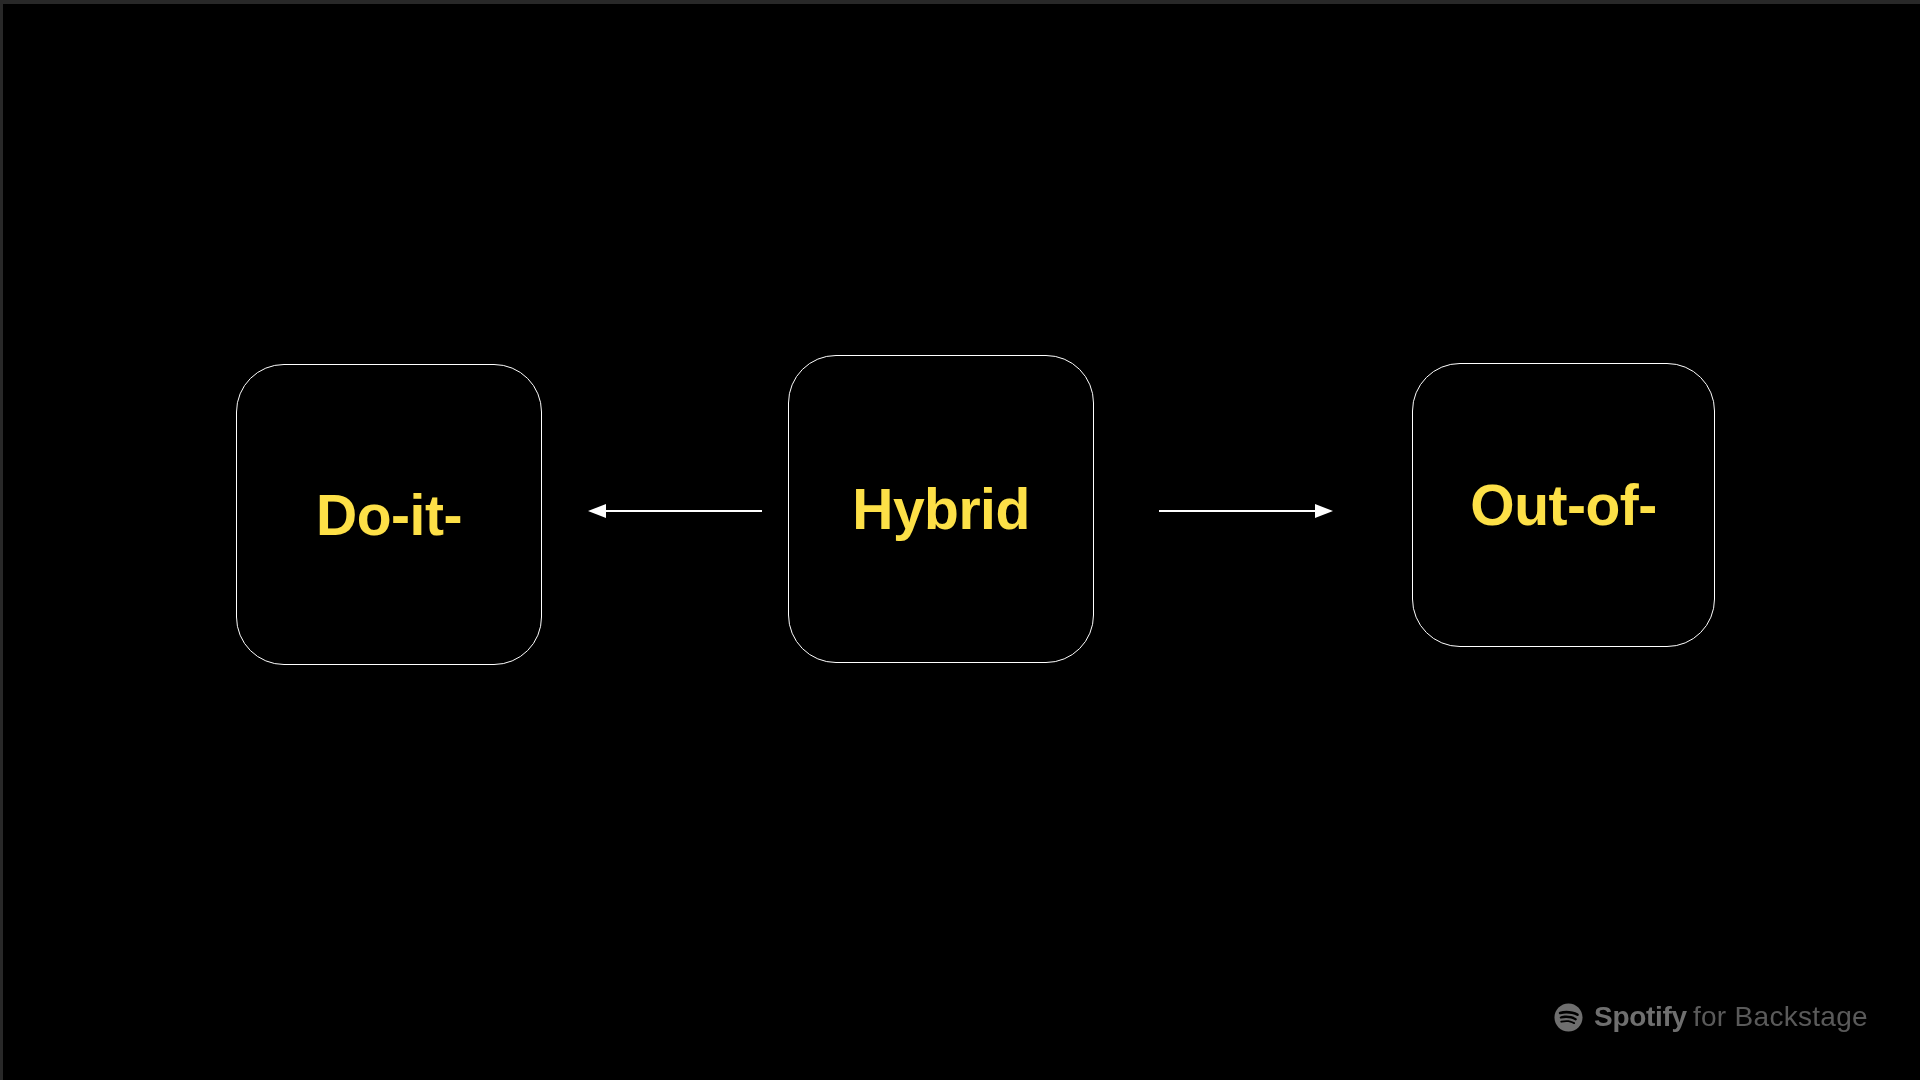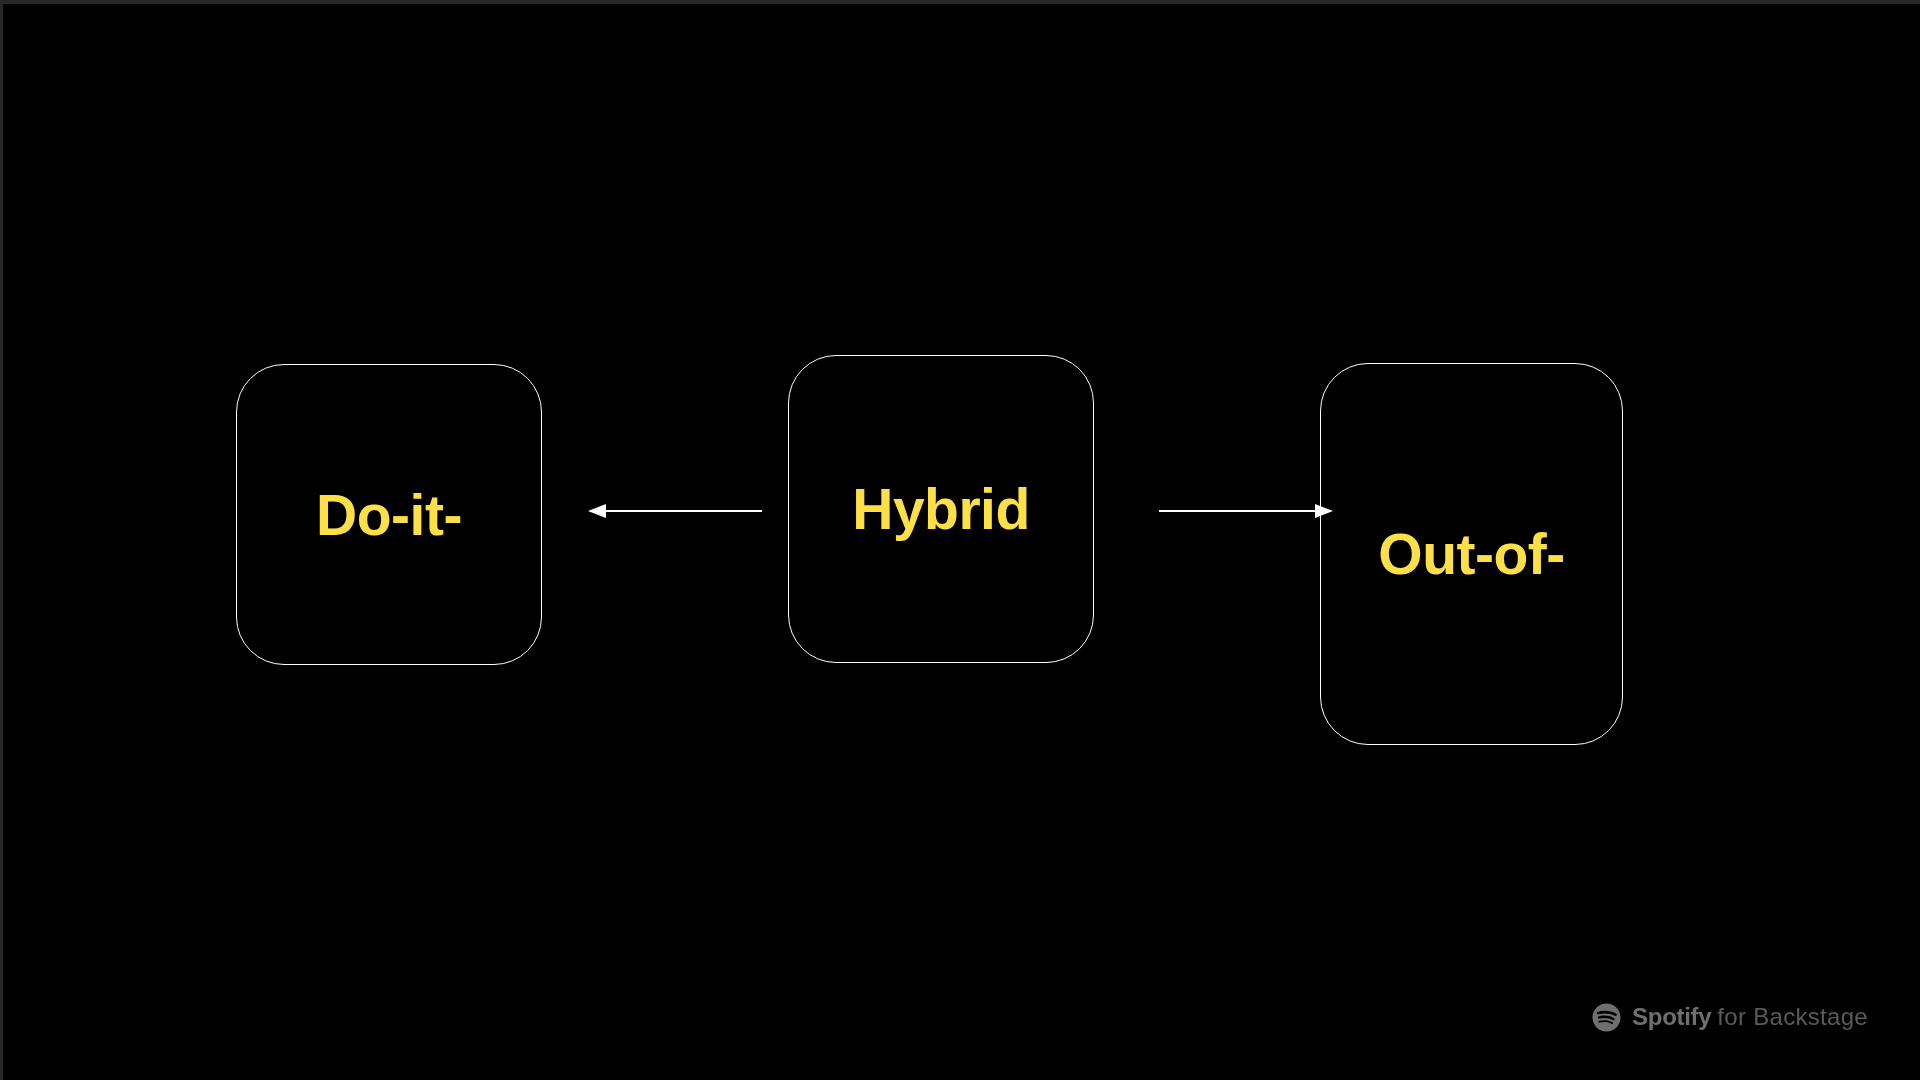--- a/index.html
+++ b/index.html
@@ -40,21 +40,21 @@
     justify-content: center;
     text-align: center;
     color: #fde047;
     font-weight: 700;
     font-size: 57px;
     line-height: 66px;
     letter-spacing: -0.5px;
   }
   .node-diy   { left: 236px;  top: 364px; width: 306px; height: 301px; }
   .node-hybrid{ left: 788px;  top: 355px; width: 306px; height: 308px; }
-  .node-ootb  { left: 1320px; top: 363px; width: 303px; height: 382px; }
+  .node-ootb  { left: 1412px; top: 363px; width: 303px; height: 284px; }
 
   .arrow {
     position: absolute;
     height: 14px;
     width: 174px;
     top: 504px;
   }
   .arrow-left  { left: 588px; }
   .arrow-right { left: 1159px; }
   .arrow .shaft {
@@ -79,21 +79,21 @@
     position: absolute;
     top: 1000px;
     right: 52px;
     height: 34px;
     display: flex;
     align-items: center;
     gap: 11px;
   }
   .footer .logo { width: 29px; height: 29px; display: block; }
   .footer .wordmark {
-    font-size: 24px;
+    font-size: 28px;
     line-height: 34px;
     white-space: nowrap;
   }
   .footer .brand {
     font-weight: 700;
     color: #6f6f6f;
     letter-spacing: -0.3px;
   }
   .footer .suffix {
     font-weight: 400;

